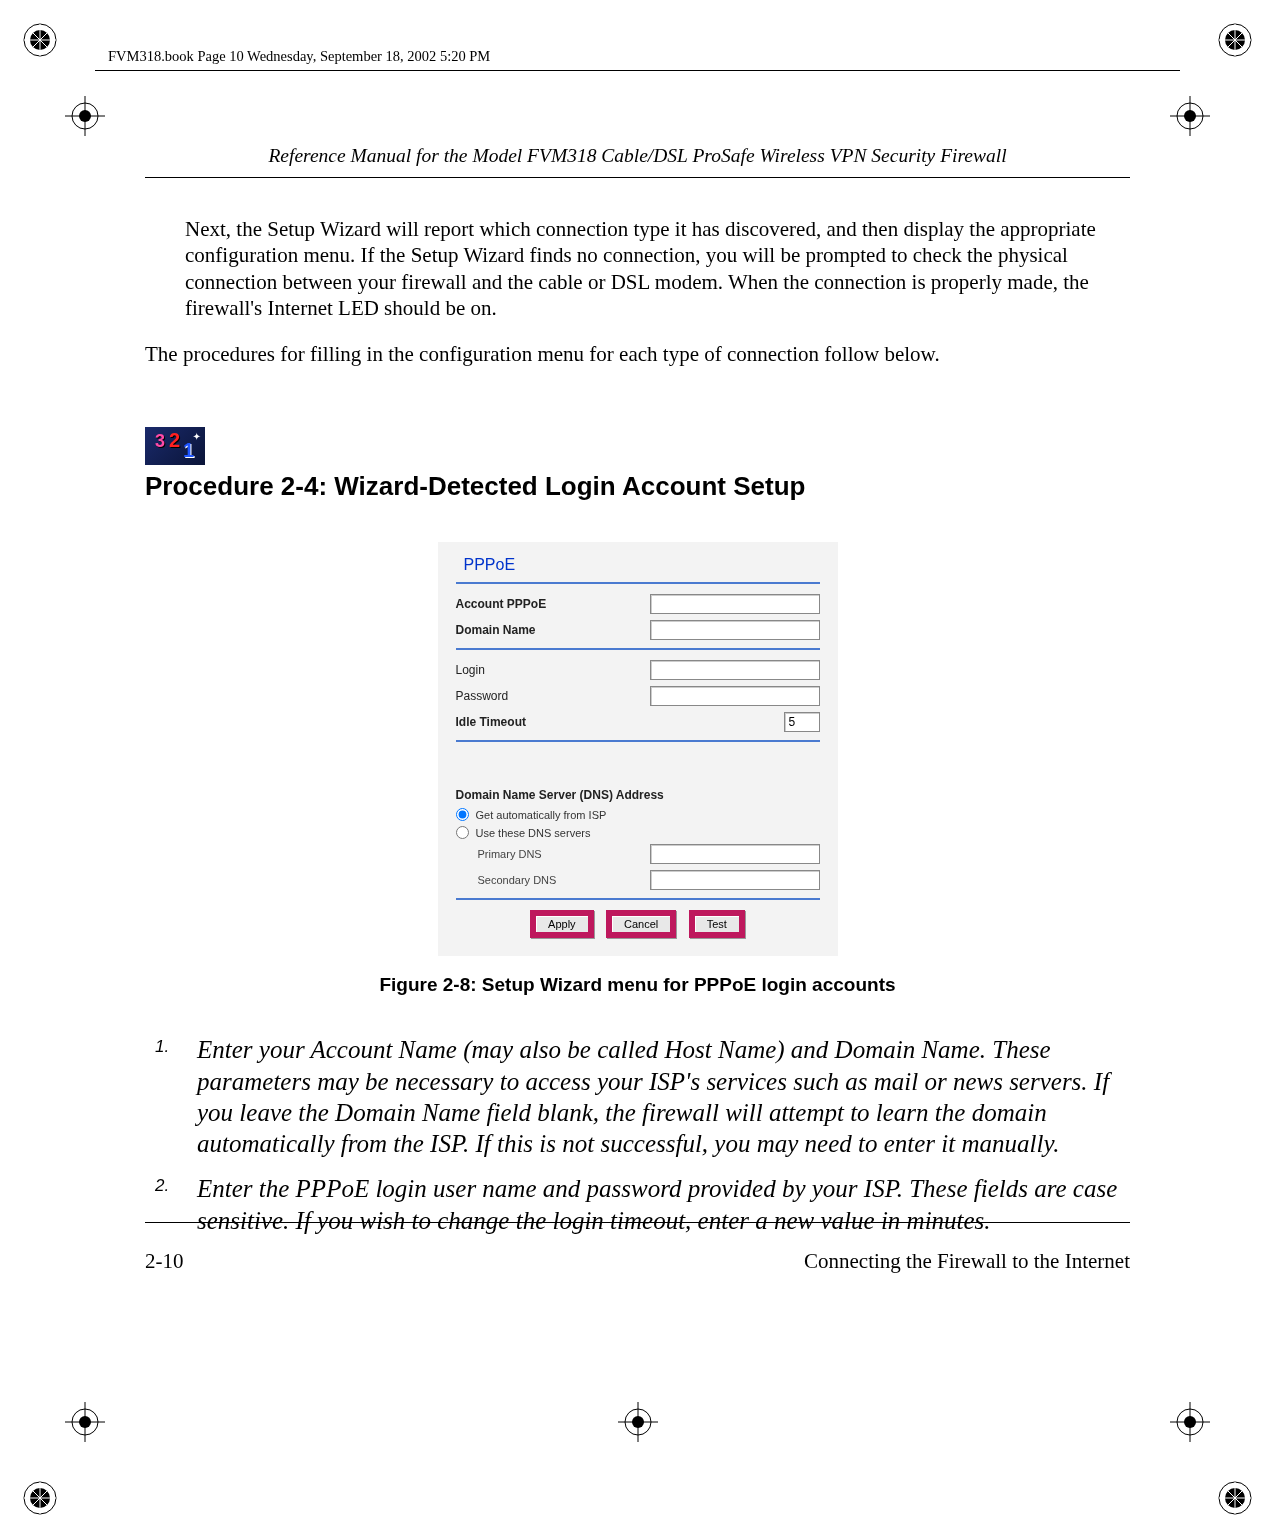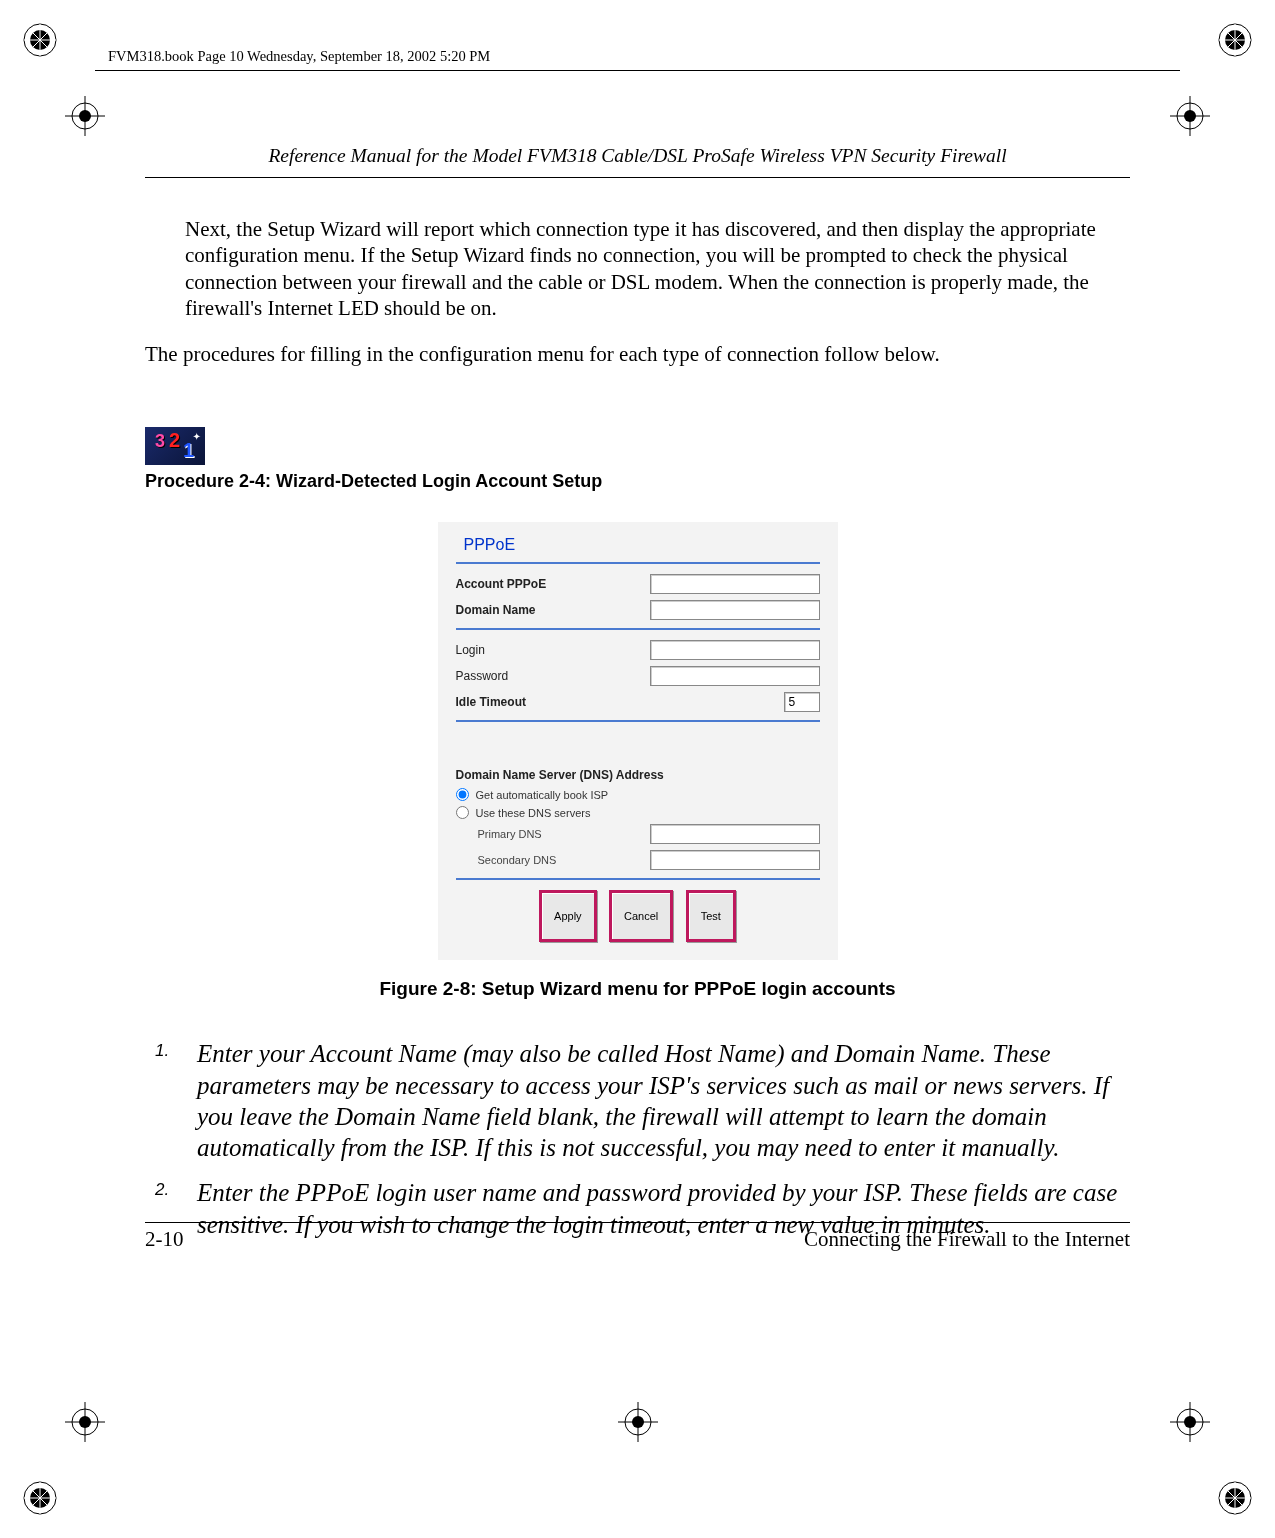--- a/index.html
+++ b/index.html
@@ -73,25 +73,25 @@
       display: inline-block;
       position: relative;
       margin-top: 40px;
     }
     .procedure-icon .d3 { position:absolute; top:4px; left:10px; color:#ff4aa8; font:bold 18px Arial; text-shadow:1px 1px 0 #000;}
     .procedure-icon .d2 { position:absolute; top:2px; left:24px; color:#ff2020; font:bold 20px Arial; text-shadow:1px 1px 0 #000;}
     .procedure-icon .d1 { position:absolute; top:12px; left:38px; color:#1e55ff; font:bold 20px Arial; text-shadow:1px 1px 0 #fff;}
     .procedure-icon .spark { position:absolute; top:4px; right:4px; color:#fff; font-size:10px;}
     .procedure-heading {
       font-family: Arial, Helvetica, sans-serif;
-      font-size: 18px;
+      font-size: 26px;
       font-weight: bold;
       color: #000;
       margin-top: 2px;
-      margin-bottom: 30px;
+      margin-bottom: 40px;
     }
     .link { color: #0016d8; }
     .figure-wrap {
       margin: 14px auto 24px;
       text-align: center;
     }
     .pppoe-panel {
       display: inline-block;
       width: 400px;
       background: #f3f3f3;
@@ -137,23 +137,23 @@
     .radio-row input { margin-right: 7px; }
     .sub-field {
       display: flex; align-items: center; margin-left: 22px; margin-bottom: 6px; font-size: 11px; color: #444; gap: 44px;
     }
     .sub-field .lbl { flex: 1; }
     .btn-row { text-align: center; margin-top: 8px; }
     .win-btn {
       font-family: Tahoma, Arial, sans-serif;
       font-size: 11px;
       background: #e8e8e8;
-      border: 3px solid #be185d;
+      border: 6px solid #be185d;
       box-shadow: 1px 1px 0 #999, inset 1px 1px 0 #fff;
-      padding: 17px 12px;
+      padding: 2px 12px;
       margin: 0 4px;
       cursor: pointer;
     }
     .figure-caption {
       font-family: Arial, Helvetica, sans-serif;
       font-weight: bold;
       font-size: 19px;
       text-align: center;
       margin-top: 18px;
       margin-bottom: 38px;
@@ -179,21 +179,21 @@
       left: 0;
       top: 2px;
       font-family: Arial, Helvetica, sans-serif;
       font-size: 17px;
     }
     .footer {
       position: absolute;
       left: 145px; right: 145px;
       top: 1222px;
       border-top: 1.5px solid #000;
-      padding-top: 4px;
+      padding-top: 26px;
       display: flex;
       justify-content: space-between;
       font-size: 21px;
       gap: 44px;
     }
   </style>
 </head>
 <body>
 
 <div class="crop-mark cm-tl">
@@ -328,21 +328,21 @@
       <div class="field-row">
         <span class="field-label">Idle Timeout</span>
         <input class="field-input field-input-sm" value="5" style="">
       </div>
 
       <hr class="pppoe-hr-thin">
 
       <div class="sub-heading">Domain Name Server (DNS) Address</div>
       <div class="radio-row">
         <input type="radio" name="dns" checked="" style="">
-        <span>Get automatically book ISP</span>
+        <span>Get automatically from ISP</span>
       </div>
       <div class="radio-row">
         <input type="radio" name="dns" style="">
         <span>Use these DNS servers</span>
       </div>
       <div class="sub-field">
         <span class="lbl">Primary DNS</span>
         <input class="field-input" value="" style="">
       </div>
       <div class="sub-field">

